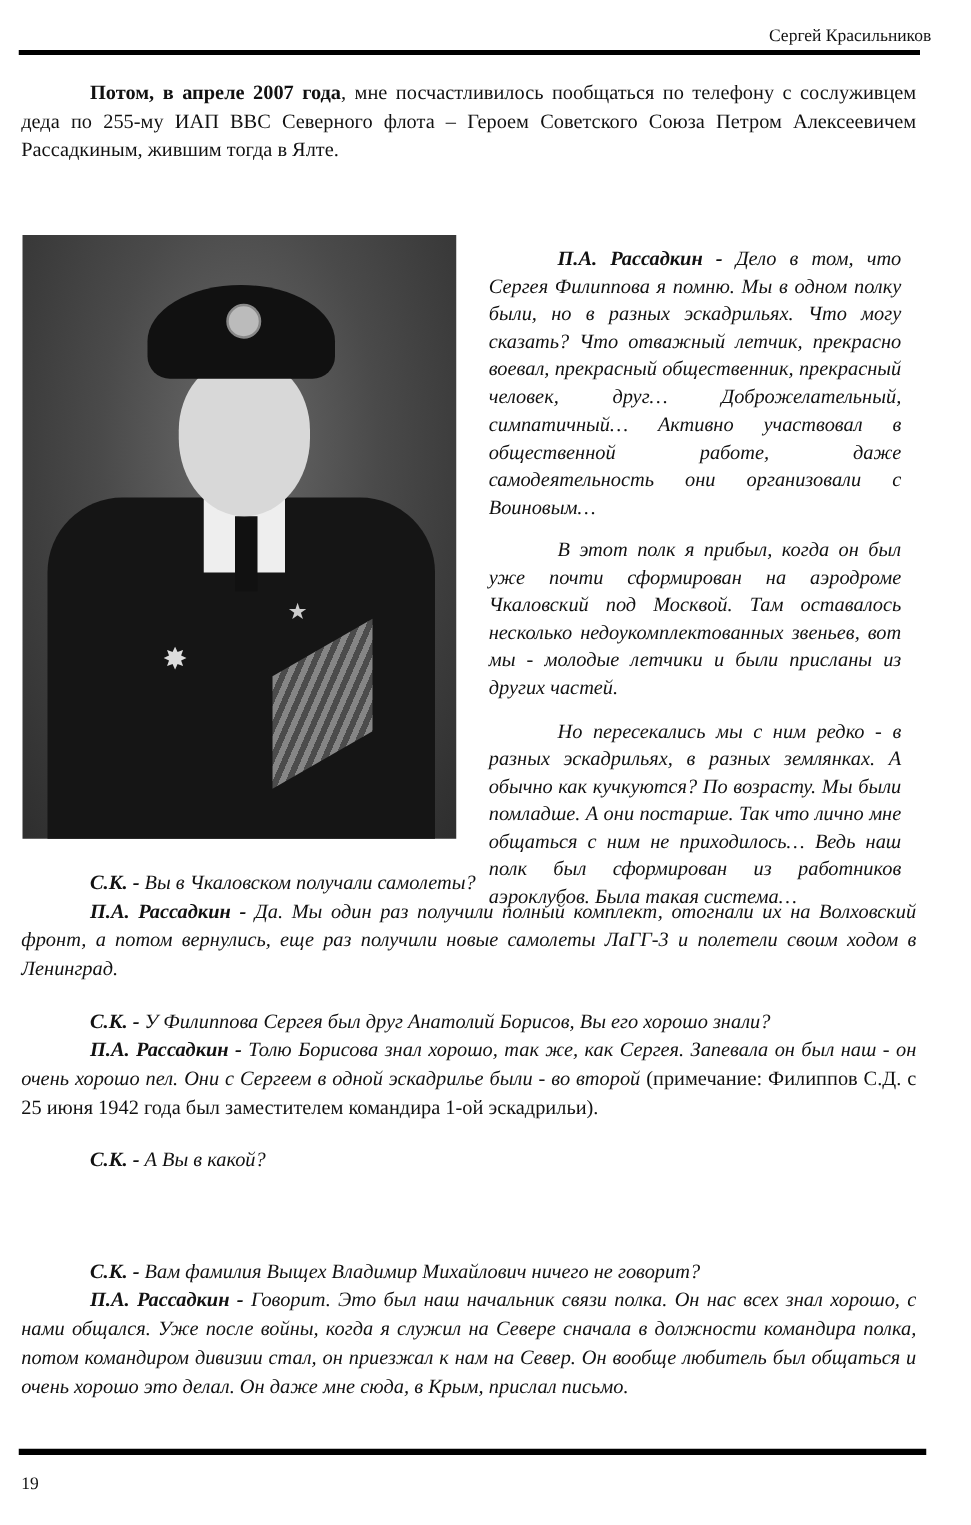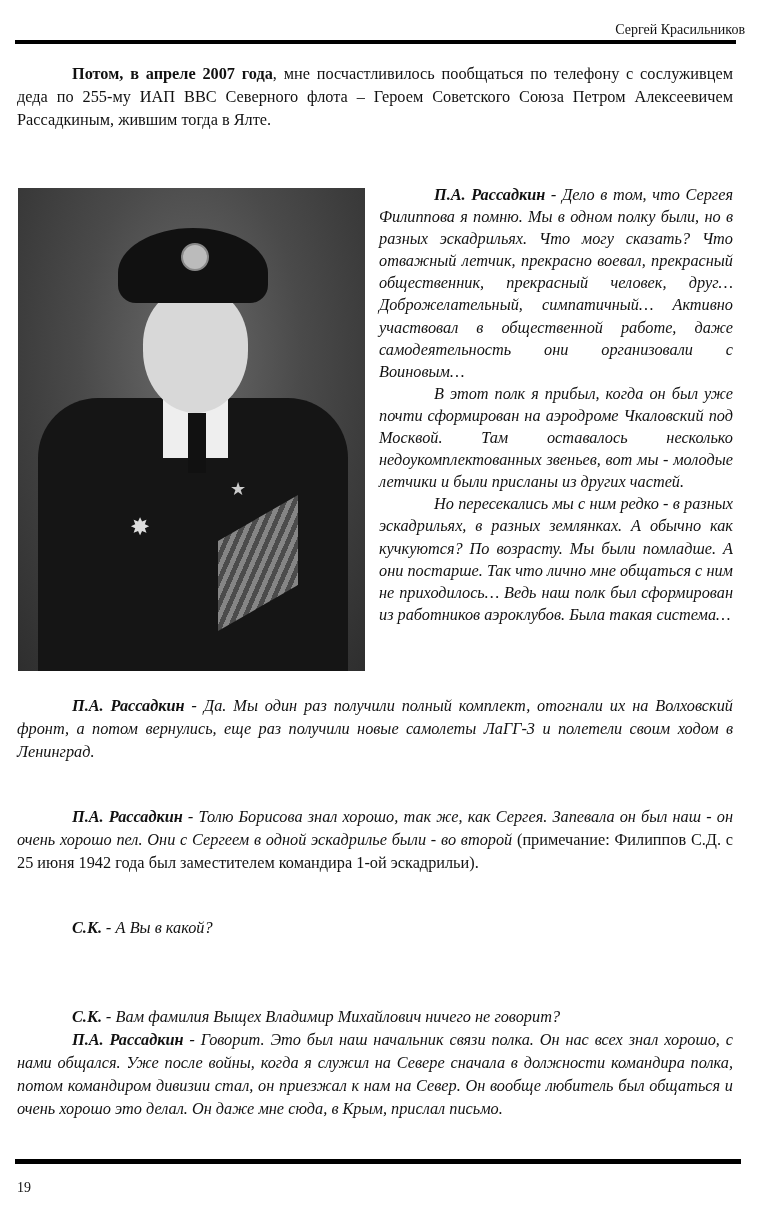--- a/index.html
+++ b/index.html
@@ -27,21 +27,21 @@
   .photo .tunic { position: absolute; left: 20px; top: 210px; width: 310px; height: 300px;
                   background: #151515; border-radius: 60px 60px 0 0; }
   .photo .medals { position: absolute; left: 200px; top: 330px; width: 80px; height: 90px;
                    background: repeating-linear-gradient(120deg, #999 0 6px, #555 6px 12px);
                    transform: skewY(-30deg); opacity: 0.85; }
   .photo .star { position: absolute; left: 212px; top: 290px; color: #ccc; font-size: 18px; }
   .photo .order { position: absolute; left: 112px; top: 325px; color: #ddd; font-size: 24px; }
 
   .side { position: absolute; left: 379px; top: 184px; width: 354px; font-size: 16.3px;
           line-height: 22.1px; font-style: italic; }
-  .side p { margin: 0; text-align: justify; text-indent: 55px; }
+  .side p { margin: 12px; text-align: justify; text-indent: 55px; }
   .side b, .dialog b { font-weight: bold; }
 
   .dialog { position: absolute; left: 17px; width: 716px; font-size: 16.3px; line-height: 23px; }
   .dialog p { margin: 0; text-align: justify; text-indent: 55px; }
   .dialog .it { font-style: italic; }
   .normal { font-style: normal; }
 </style>
 </head>
 <body>
 
@@ -64,24 +64,26 @@
   <div class="medals"></div>
 </div>
 
 <div class="side">
   <p><b>П.А. Рассадкин -</b><span> Дело в том, что Сергея Филиппова я помню. Мы в одном полку были, но в разных эскадрильях. Что могу сказать? Что отважный летчик, прекрасно воевал, прекрасный общественник, прекрасный человек, друг… Доброжелательный, симпатичный… Активно участвовал в общественной работе, даже самодеятельность они организовали с Воиновым…</span></p>
   <p>В этот полк я прибыл, когда он был уже почти сформирован на аэродроме Чкаловский под Москвой. Там оставалось несколько недоукомплектованных звеньев, вот мы - молодые летчики и были присланы из других частей.</p>
   <p>Но пересекались мы с ним редко - в разных эскадрильях, в разных землянках. А обычно как кучкуются? По возрасту. Мы были помладше. А они постарше. Так что лично мне общаться с ним не приходилось… Ведь наш полк был сформирован из работников аэроклубов. Была такая система…</p>
 </div>
 
 <div class="dialog" style="top:694px">
+  <p class="it"><b>С.К. -</b><span> Вы в Чкаловском получали самолеты?</span></p>
   <p class="it"><b>П.А. Рассадкин -</b><span> Да. Мы один раз получили полный комплект, отогнали их на Волховский фронт, а потом вернулись, еще раз получили новые самолеты ЛаГГ-3 и полетели своим ходом в Ленинград.</span></p>
 </div>
 
 <div class="dialog" style="top:805px">
+  <p class="it"><b>С.К. -</b><span> У Филиппова Сергея был друг Анатолий Борисов, Вы его хорошо знали?</span></p>
   <p class="it"><b>П.А. Рассадкин -</b><span> Толю Борисова знал хорошо, так же, как Сергея. Запевала он был наш - он очень хорошо пел. Они с Сергеем в одной эскадрилье были - во второй</span><span class="normal"> (примечание: Филиппов С.Д. с 25 июня 1942 года был заместителем командира 1-ой эскадрильи).</span></p>
 </div>
 
 <div class="dialog" style="top:916px">
   <p class="it"><b>С.К. -</b><span> А Вы в какой?</span></p>
 </div>
 
 <div class="dialog" style="top:1005px">
   <p class="it"><b>С.К. -</b><span> Вам фамилия Выщех Владимир Михайлович ничего не говорит?</span></p>
   <p class="it"><b>П.А. Рассадкин -</b><span> Говорит. Это был наш начальник связи полка. Он нас всех знал хорошо, с нами общался. Уже после войны, когда я служил на Севере сначала в должности командира полка, потом командиром дивизии стал, он приезжал к нам на Север. Он вообще любитель был общаться и очень хорошо это делал. Он даже мне сюда, в Крым, прислал письмо.</span></p>

